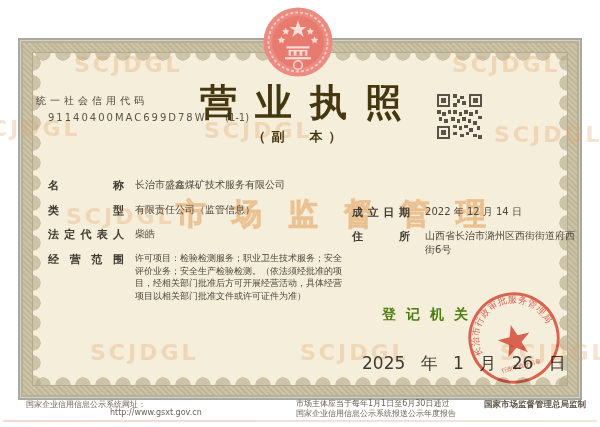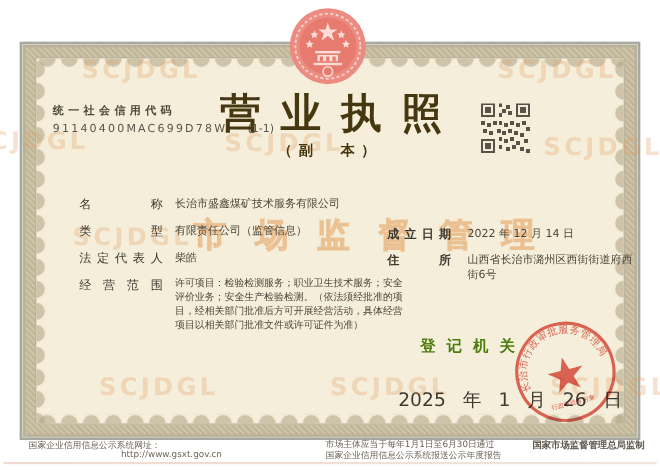--- a/index.html
+++ b/index.html
@@ -30,38 +30,38 @@
         background-size:8px 20px;}
 
   
   .wm{position:absolute;font-weight:bold;color:rgba(224,160,104,.30);
       letter-spacing:3px;font-size:22px;pointer-events:none;white-space:nowrap;}
   .wm-big{position:absolute;left:176px;top:194px;font-size:30px;font-weight:bold;
       letter-spacing:26px;color:rgba(238,160,90,.16);-webkit-text-stroke:1px rgba(224,140,60,.38);
       white-space:nowrap;pointer-events:none;}
 
   
-  .credit-label{position:absolute;left:48px;top:94px;font-size:10px;font-weight:bold;
+  .credit-label{position:absolute;left:36px;top:94px;font-size:10px;font-weight:normal;
       letter-spacing:4px;color:#4d473c;}
   .credit-code{position:absolute;left:48px;top:112px;font-size:10px;letter-spacing:2px;color:#5a544a;}
   .copy-index{position:absolute;left:225px;top:112px;font-size:10px;color:#5a544a;}
   .title{position:absolute;left:2px;right:0;top:78px;text-align:center;font-size:37px;
       font-weight:bold;letter-spacing:18px;text-indent:18px;color:#45370f;}
   .subtitle{position:absolute;left:0;right:0;top:128px;text-align:center;font-size:13px;
       font-weight:bold;letter-spacing:6px;color:#45370f;}
 
   
   .qr{position:absolute;left:437px;top:94px;width:45px;height:45px;}
   .qr-caption{position:absolute;left:489px;top:96px;width:72px;font-size:7.5px;
       line-height:10px;color:#6d6052;}
 
   
   .field{position:absolute;}
-  .flabel{display:inline-block;width:76px;font-size:11px;font-weight:normal;color:#3e3a32;
-      text-align:justify;text-align-last:justify;vertical-align:top;margin-left:24px;}
+  .flabel{display:inline-block;width:76px;font-size:11px;font-weight:bold;color:#3e3a32;
+      text-align:justify;text-align-last:justify;vertical-align:top;}
   .flabel-sm{display:inline-block;width:58px;font-size:11px;font-weight:bold;color:#3e3a32;
       text-align:justify;text-align-last:justify;vertical-align:top;}
   .fvalue{display:inline-block;font-size:10px;color:#4c463c;vertical-align:top;margin-left:6px;}
   .scope{width:214px;font-size:9px;line-height:12.5px;color:#4c463c;}
 
   
   .registry{position:absolute;left:382px;top:306px;font-size:14px;font-weight:bold;
       letter-spacing:10px;color:#4d7c0f;}
   .issue-date{position:absolute;left:362px;top:352px;font-size:17px;color:#3e3a32;word-spacing:10px;}
   .seal{position:absolute;left:466px;top:290px;width:96px;height:96px;opacity:.85;

